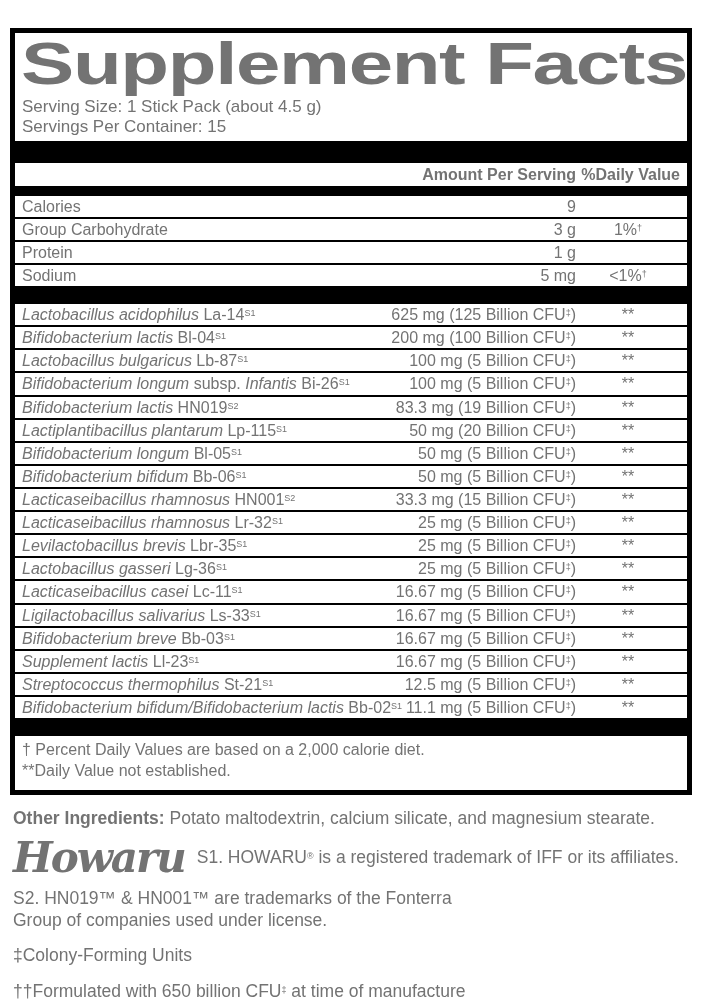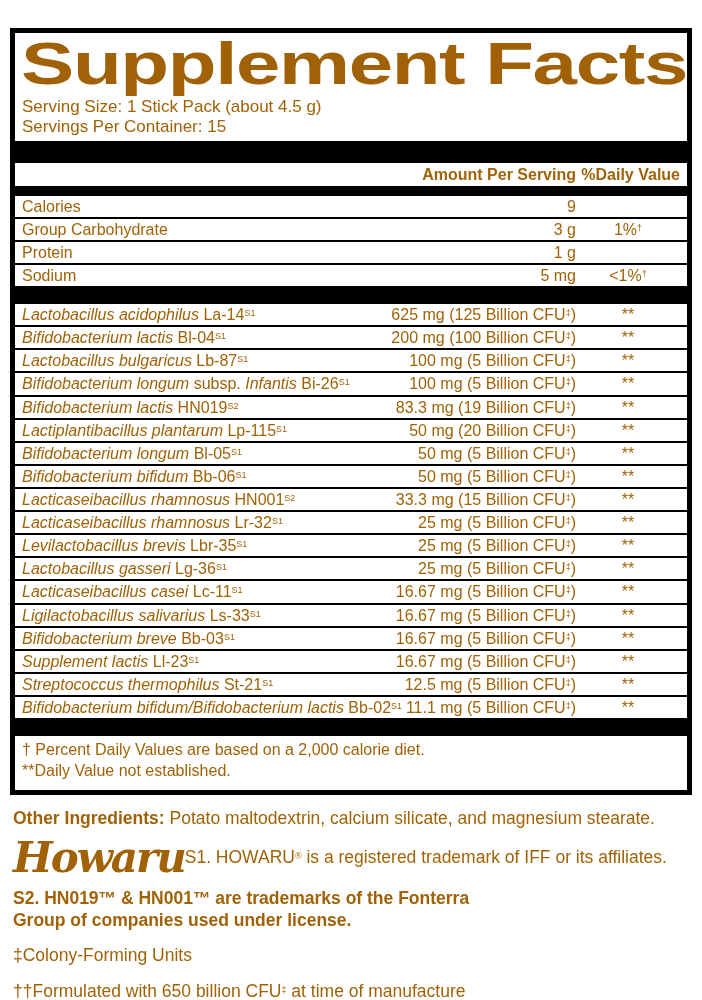--- a/index.html
+++ b/index.html
@@ -1,18 +1,18 @@
 <!DOCTYPE html>
 <html><head>
 <meta charset="utf-8">
 <style>
   html,body{margin:0;padding:0;background:#fff;}
   .page{
     width:702px;height:1000px;box-sizing:border-box;
-    background:#fff;color:#a16207;
+    background:#fff;color:#737373;
     padding:28px 10px 16px 10px;
     font-family:"Liberation Sans", sans-serif;
     -webkit-font-smoothing:antialiased;
   }
   .facts-box{
     border:5px solid #000;
     background:#fff;
   }
   .panel-title{
     margin:0;padding:2px 6px 2px 6px;
@@ -51,30 +51,30 @@
   #nutrient-rows .row + .row{border-top:2px solid #000;}
   #probiotic-rows .row + .row{border-top:2px solid #000;}
   sup{
     font-size:9px;line-height:0;position:relative;top:-0.45em;vertical-align:baseline;
   }
   .footnotes{padding:4px 7px 8px 7px;font-size:16px;line-height:1.3;}
   .below{padding:0 3px;}
   .other-ing{margin:13px 0 0 0;font-size:17.5px;line-height:1.2;}
   .other-ing b{font-weight:bold;}
   .howaru-row{
-    margin-top:8px;display:flex;align-items:center;gap:0;
+    margin-top:8px;display:flex;align-items:center;gap:12px;
   }
   .howaru-logo{
     font-family:"DejaVu Serif", serif;
     font-style:italic;font-weight:bold;
     font-size:42px;line-height:1;letter-spacing:-2px;
     white-space:nowrap;
   }
   .note-text{font-size:17.5px;line-height:1.25;}
-  .s2-block{margin-top:9px;font-weight:bold;}
+  .s2-block{margin-top:9px;}
   .s2-block p{margin:0;}
   .cfu-note{margin:14px 0 0 0;}
   .formulated-note{margin:14px 0 0 0;}
 </style>
 </head>
 <body>
 
 <div class="page">
 
   <div class="facts-box">

